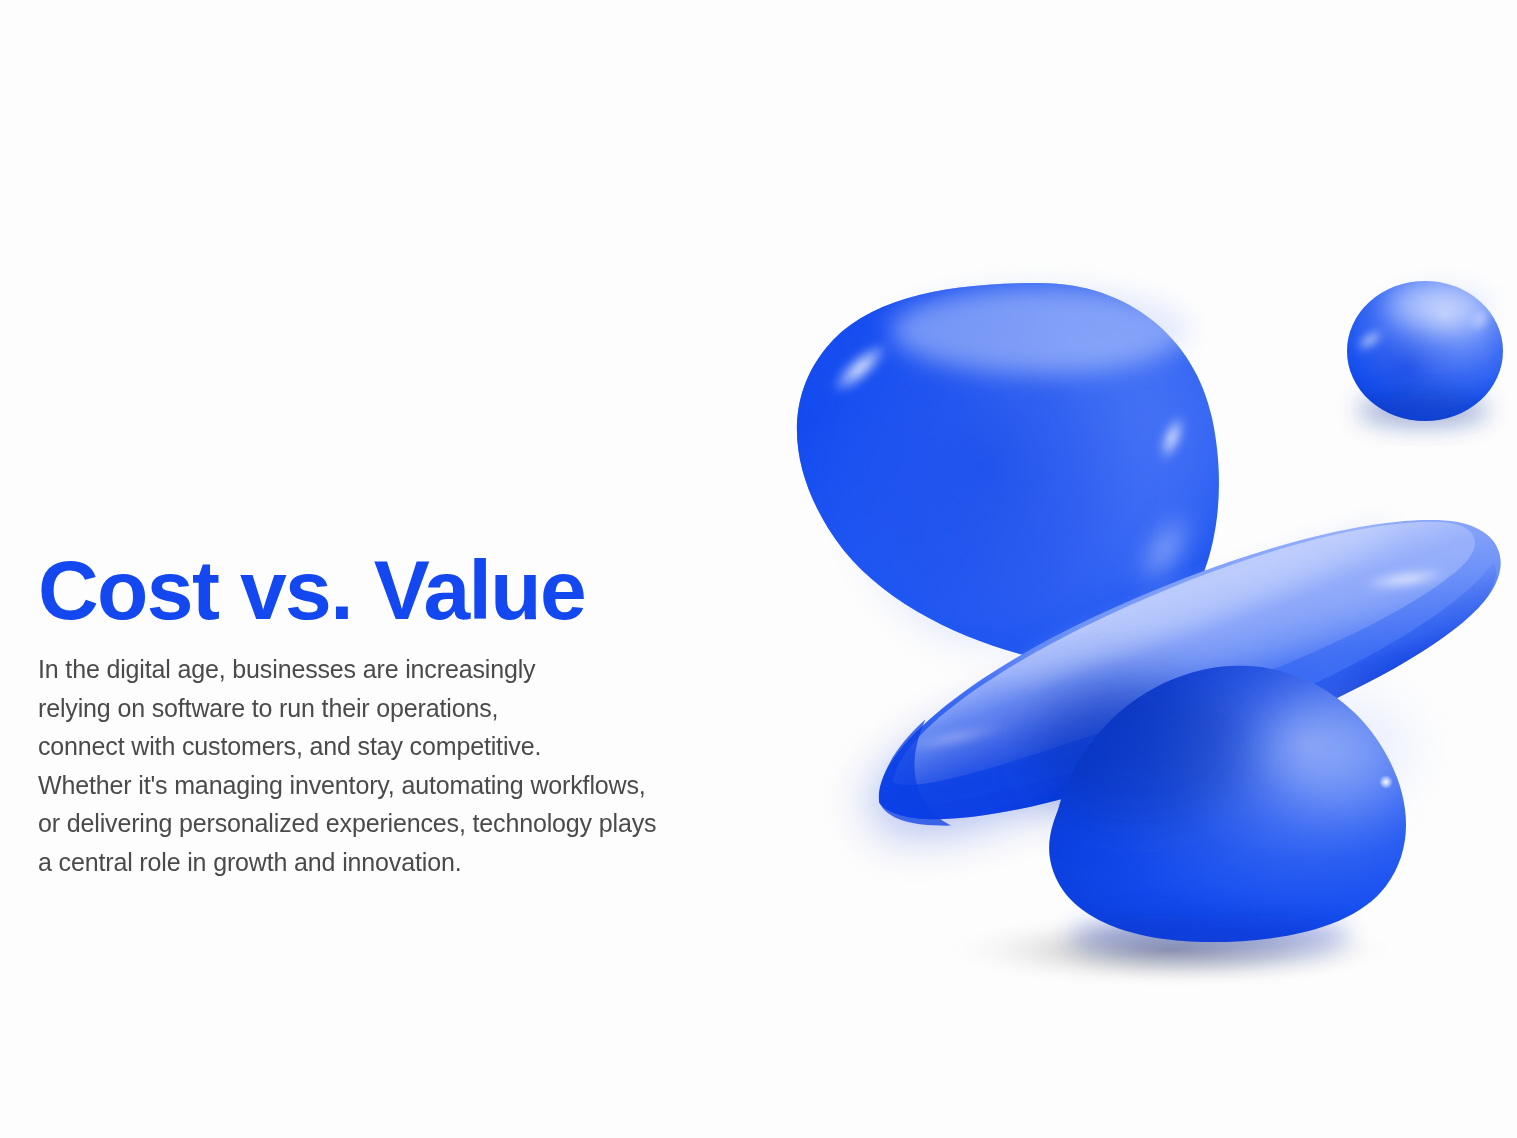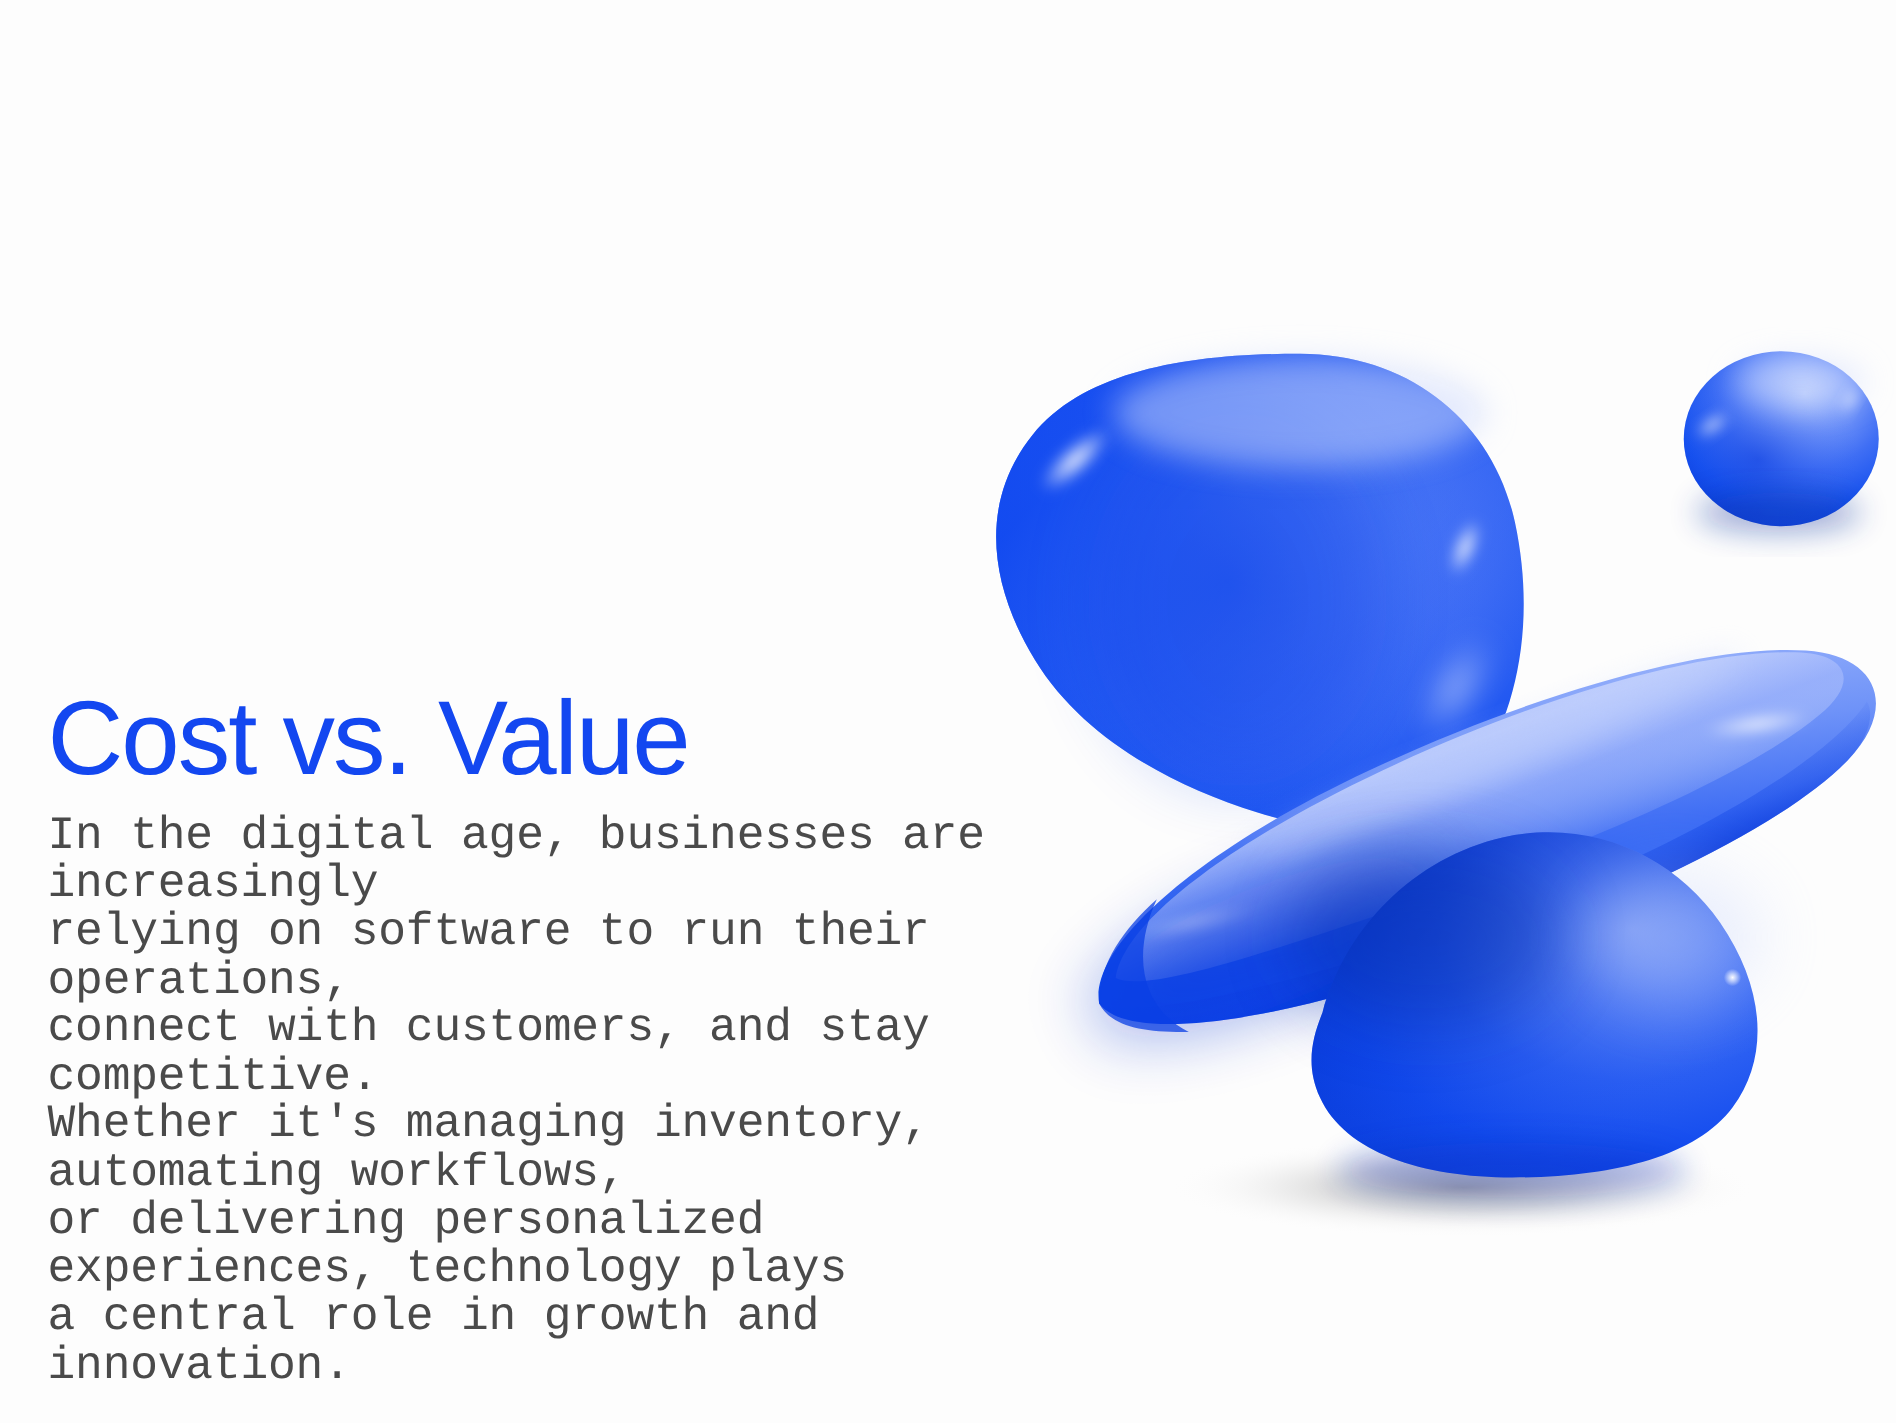--- a/index.html
+++ b/index.html
@@ -26,31 +26,31 @@
   #text-column {
     position: absolute;
     left: 38px;
     top: 548px;
     width: 850px;
   }
 
   #page-title {
     font-family: "Liberation Sans", sans-serif;
     font-size: 84px;
-    font-weight: 400;
+    font-weight: 700;
     letter-spacing: -1.6px;
     line-height: 1.0;
     color: #1347f0;
     margin: 0 0 18px 0;
     white-space: nowrap;
   }
 
   #body-paragraph {
-    font-family: Liberation Mono, monospace;
-    font-size: 37px;
+    font-family: Liberation Sans, sans-serif;
+    font-size: 25px;
     font-weight: 300;
     line-height: 38.5px;
     letter-spacing: -0.15px;
     color: #4a4a4a;
     margin: 0;
     width: 840px;
     white-space: pre-line;
   }
 
   

